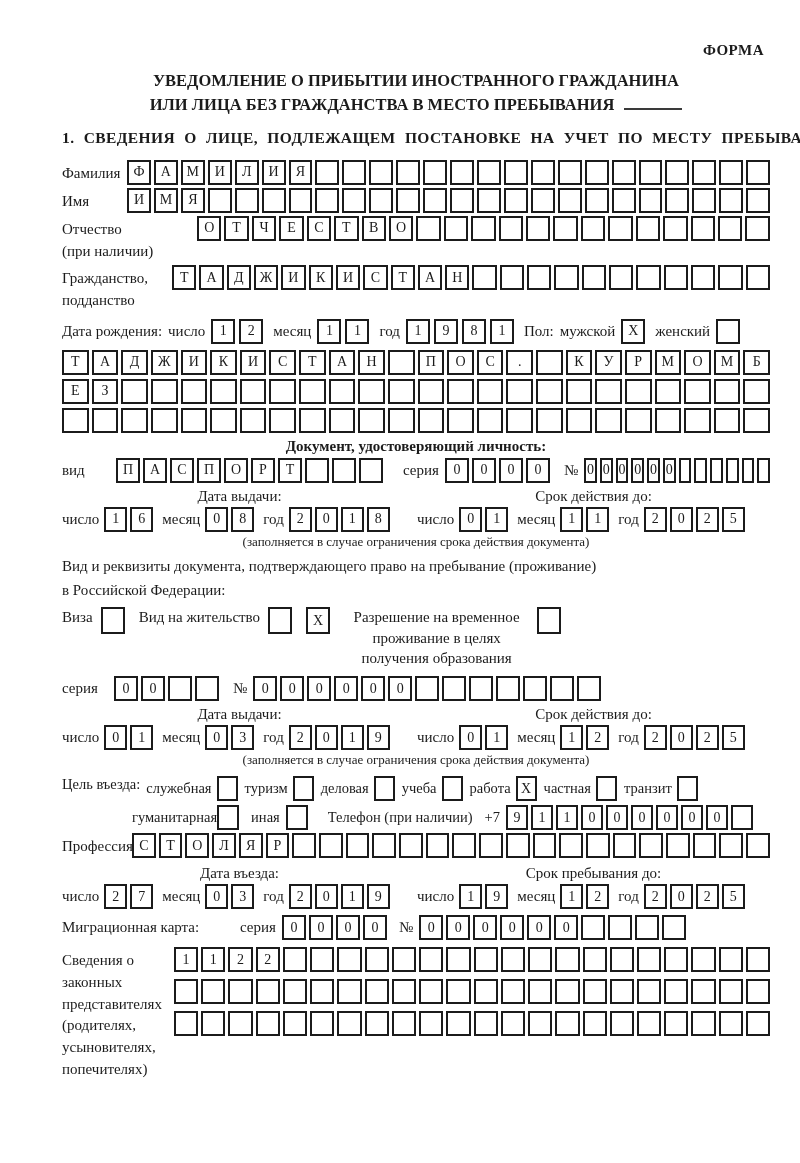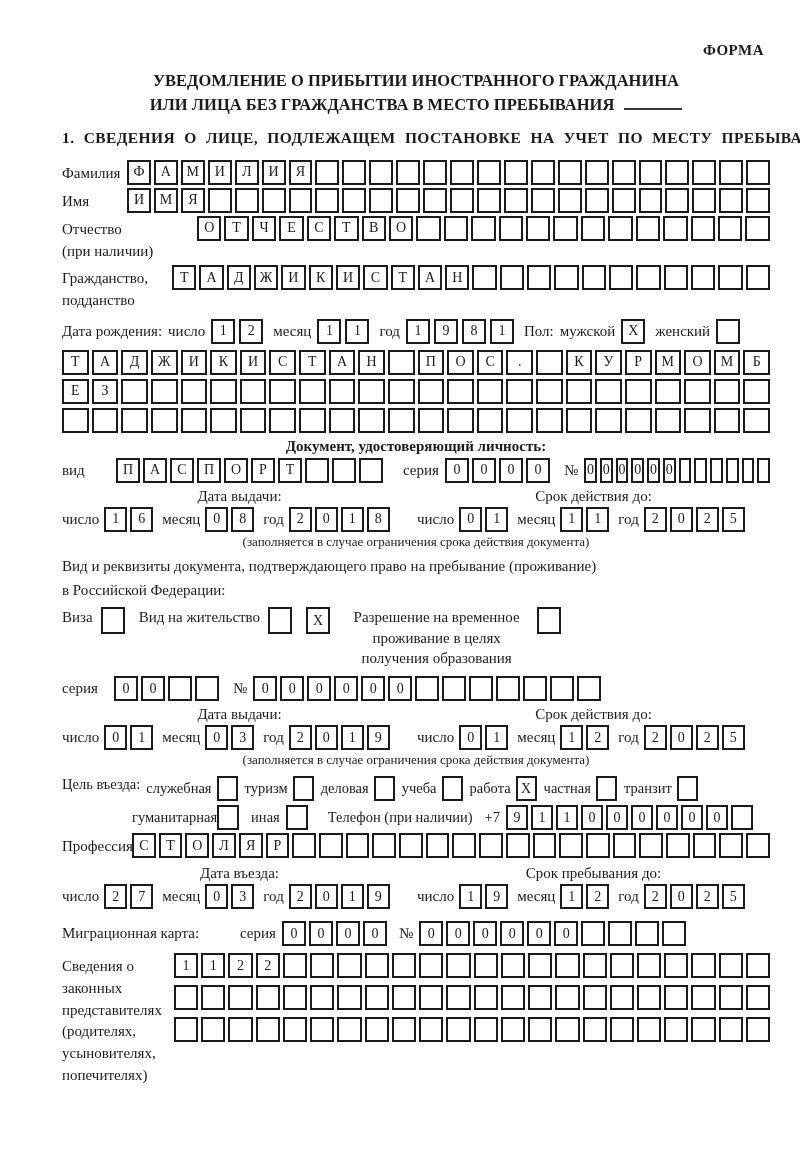--- a/index.html
+++ b/index.html
@@ -646,21 +646,21 @@
         <div class="cells">
             <div class="cell">2</div>
             <div class="cell">0</div>
             <div class="cell">2</div>
             <div class="cell">5</div>
           </div>
       </div>
     </div>
   </div>
 
-  <div class="row vc" style="margin-top:12px">
+  <div class="row vc" style="margin-top:6px">
     <span style="width:172px">Миграционная карта:</span>
     <span>серия</span>
     <div class="cells">
         <div class="cell">0</div>
         <div class="cell">0</div>
         <div class="cell">0</div>
         <div class="cell">0</div>
       </div>
     <span style="margin-left:2px">№</span>
     <div class="cells">

